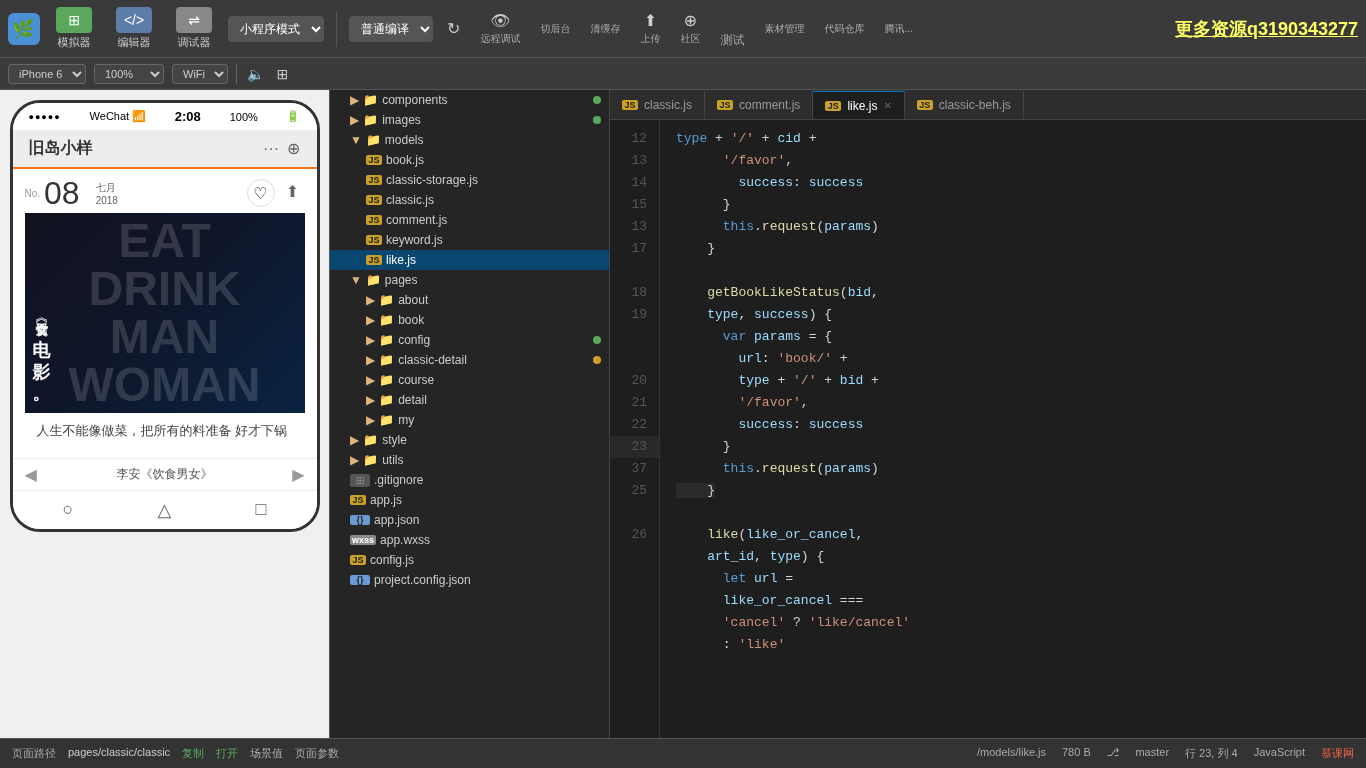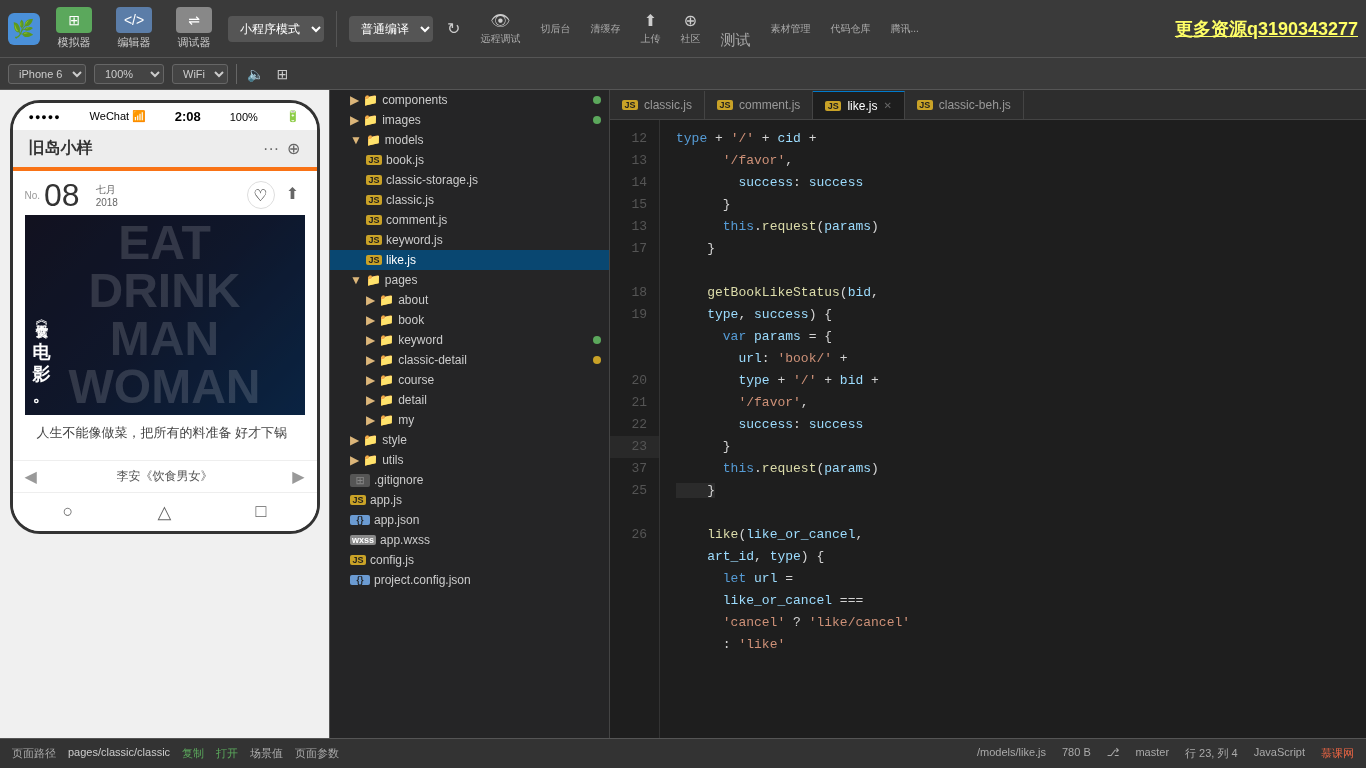--- a/index.html
+++ b/index.html
@@ -35,21 +35,21 @@
     .second-icons { display: flex; gap: 8px; align-items: center; }
     .s-icon { color: #ccc; font-size: 14px; cursor: pointer; padding: 2px; }
 
     
     .main-area { display: flex; height: calc(768px - 58px - 32px - 30px); }
 
     
     .phone-panel { width: 330px; background: #f0f0f0; border-right: 1px solid #555; display: flex; flex-direction: column; align-items: center; padding: 10px; flex-shrink: 0; }
     .phone-frame { width: 310px; background: white; border-radius: 30px; border: 3px solid #333; overflow: hidden; position: relative; }
     .phone-status { background: white; padding: 6px 16px; display: flex; justify-content: space-between; align-items: center; font-size: 11px; }
-    .wechat-header { background: #ededed; padding: 8px 16px; display: flex; justify-content: space-between; align-items: center; border-bottom: 4px solid #f97316; }
+    .wechat-header { background: #ededed; padding: 8px 16px; display: flex; justify-content: space-between; align-items: center; border-bottom: 2px solid #f97316; }
     .wechat-title { font-size: 16px; font-weight: bold; color: #333; }
     .movie-card { padding: 8px 12px; }
     .movie-header { display: flex; align-items: center; gap: 4px; margin-bottom: 4px; }
     .no-text { font-size: 10px; color: #999; }
     .no-num { font-size: 32px; font-weight: normal; color: #333; line-height: 1; }
     .date-box { font-size: 10px; color: #666; margin-left: 12px; }
     .heart-btn { margin-left: auto; width: 28px; height: 28px; border: 1px solid #ddd; border-radius: 50%; display: flex; align-items: center; justify-content: center; background: white; cursor: pointer; }
     .share-btn { width: 24px; height: 24px; display: flex; align-items: center; justify-content: center; cursor: pointer; color: #666; }
     .movie-img { width: 100%; height: 200px; background: linear-gradient(135deg, #1a1a2e 0%, #16213e 50%, #0f3460 100%); position: relative; overflow: hidden; display: flex; align-items: center; justify-content: center; }
     .movie-img-overlay { position: absolute; top: 0; left: 0; right: 0; bottom: 0; background: rgba(0,0,0,0.3); }
@@ -150,21 +150,21 @@
   </div>
   <div class="toolbar-right-btn">
     <span class="r-icon">⬆</span>
     <span style="font-size:10px;color:#aaa;">上传</span>
   </div>
   <div class="toolbar-right-btn">
     <span class="r-icon">⊕</span>
     <span style="font-size:10px;color:#aaa;">社区</span>
   </div>
   <div class="toolbar-right-btn">
-    <span style="font-size:15px;color:#aaa;margin-top:24px;">测试</span>
+    <span style="font-size:12px;color:#aaa;margin-top:24px;">测试</span>
   </div>
   <div class="toolbar-right-btn">
     <span style="font-size:10px;color:#aaa;white-space:nowrap;">素材管理</span>
   </div>
   <div class="toolbar-right-btn">
     <span style="font-size:10px;color:#aaa;white-space:nowrap;">代码仓库</span>
   </div>
   <div class="toolbar-right-btn">
     <span style="font-size:10px;color:#aaa;">腾讯...</span>
   </div>
@@ -315,21 +315,21 @@
       <span>about</span>
     </div>
     <div class="file-item indent-2">
       <span class="folder-icon">▶</span>
       <span class="folder-icon">📁</span>
       <span>book</span>
     </div>
     <div class="file-item indent-2">
       <span class="folder-icon">▶</span>
       <span class="folder-icon">📁</span>
-      <span>keyword</span>
+      <span>config</span>
       <span class="file-dot green"></span>
     </div>
     <div class="file-item indent-2">
       <span class="folder-icon">▶</span>
       <span class="folder-icon">📁</span>
       <span>classic-detail</span>
       <span class="file-dot yellow"></span>
     </div>
     <div class="file-item indent-2">
       <span class="folder-icon">▶</span>

